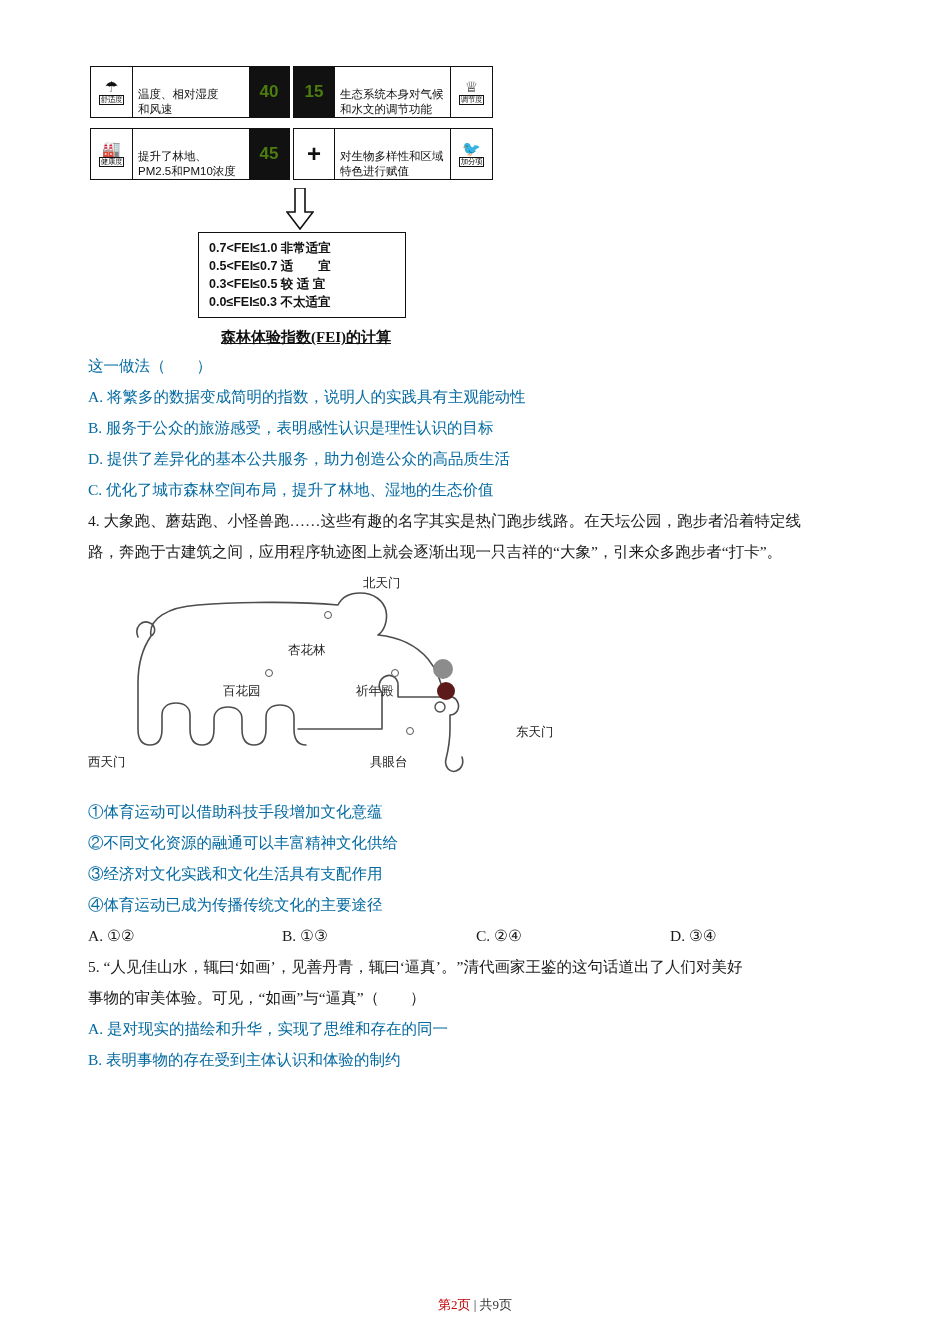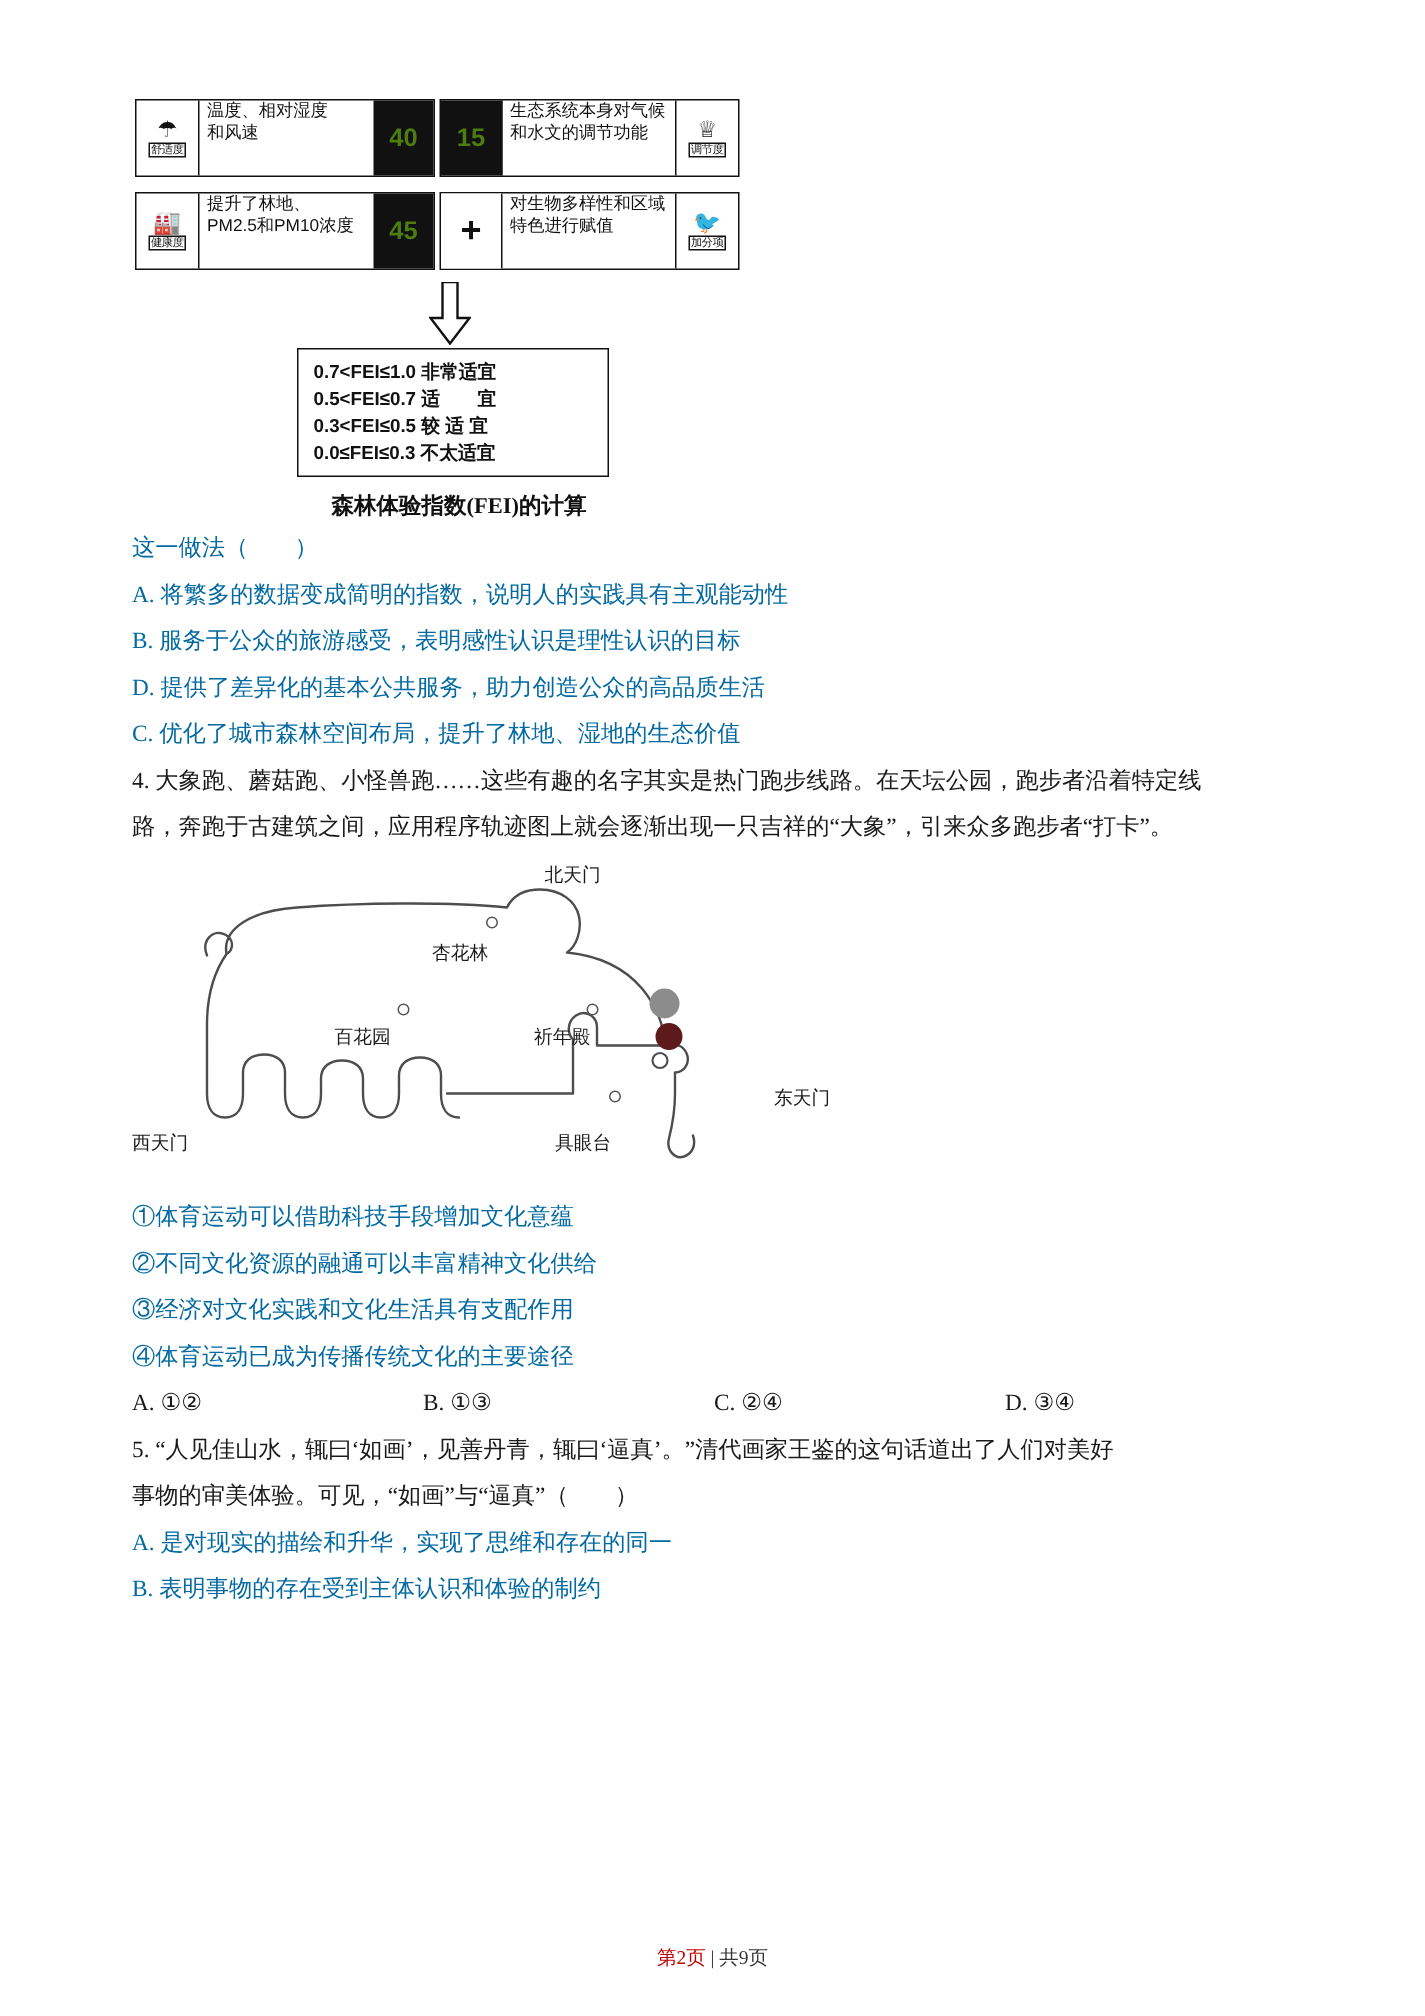--- a/index.html
+++ b/index.html
@@ -77,21 +77,21 @@
     font-size: 7.5px;
     line-height: 8px;
     letter-spacing: -0.3px;
     border: 1px solid #111;
     padding: 0 1px;
   }
   .desc {
     flex: 1;
     display: flex;
     flex-direction: column;
-    justify-content: flex-start;
+    justify-content: flex-end;
     padding: 0 5px;
     font-size: 11.5px;
     line-height: 15px;
     font-family: "Liberation Sans", sans-serif;
     color: #111;
   }
   .score {
     width: 40px;
     background: #111;
     color: #4d7c0f;
@@ -157,20 +157,21 @@
   }
   .fei-caption {
     position: absolute;
     left: 98px;
     top: 288px;
     width: 240px;
     text-align: center;
     font-size: 15px;
     font-weight: bold;
     color: #111;
+    text-decoration: underline;
   }
 
   
   .q-line {
     font-size: 15.5px;
     line-height: 31px;
     margin: 0;
     color: #0369a1;
   }
   .q-para {
@@ -336,21 +337,21 @@
         <circle cx="348" cy="112" r="9" fill="#5c1a1a"></circle>
         <circle cx="342" cy="128" r="5" fill="#ffffff" stroke="#4d4d4d" stroke-width="1.4"></circle>
       </svg>
 
       <div class="map-dot" style="left:236px;top:40px;"></div>
       <div class="map-dot" style="left:177px;top:98px;"></div>
       <div class="map-dot" style="left:303px;top:98px;"></div>
       <div class="map-dot" style="left:318px;top:156px;"></div>
 
       <div class="map-label" style="left:275px;top:4px;">北天门</div>
-      <div class="map-label" style="left:200px;top:56px;text-align:center;">杏花林</div>
+      <div class="map-label" style="left:200px;top:71px;text-align:center;">杏花林</div>
       <div class="map-label" style="left:135px;top:112px;">百花园</div>
       <div class="map-label" style="left:268px;top:112px;">祈年殿</div>
       <div class="map-label" style="left:0px;top:183px;">西天门</div>
       <div class="map-label" style="left:282px;top:183px;">具眼台</div>
       <div class="map-label" style="left:428px;top:153px;">东天门</div>
     </div>
 
     <p class="q-line">①体育运动可以借助科技手段增加文化意蕴</p>
     <p class="q-line">②不同文化资源的融通可以丰富精神文化供给</p>
     <p class="q-line">③经济对文化实践和文化生活具有支配作用</p>

